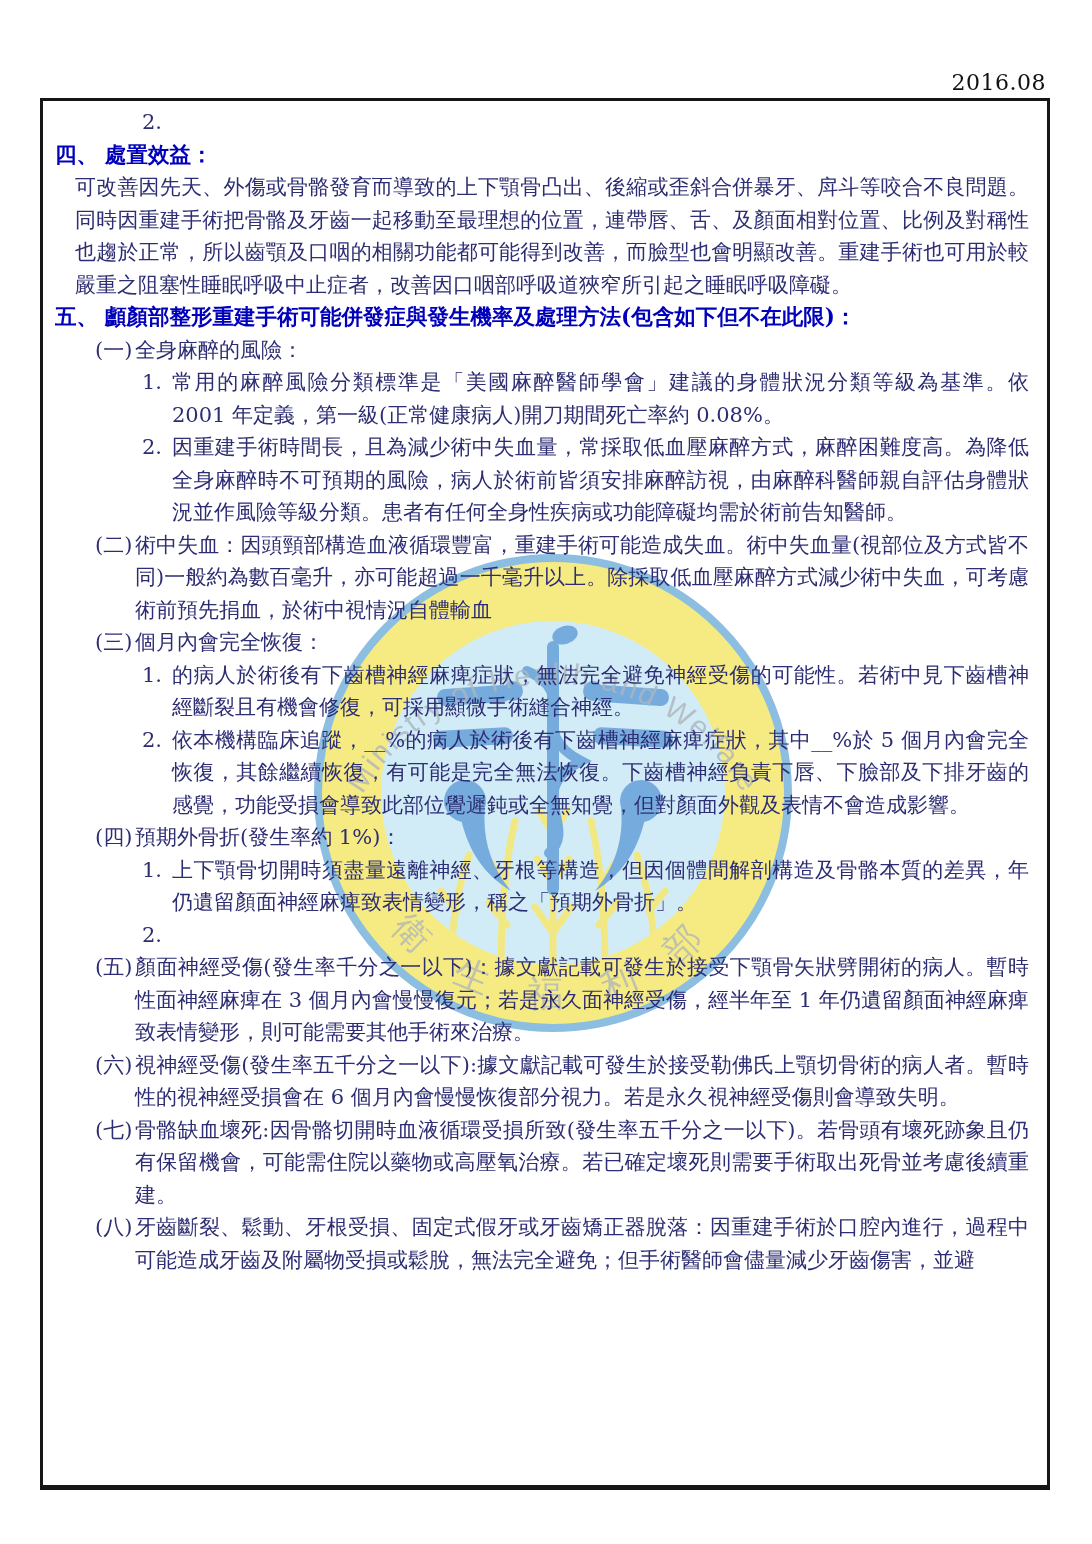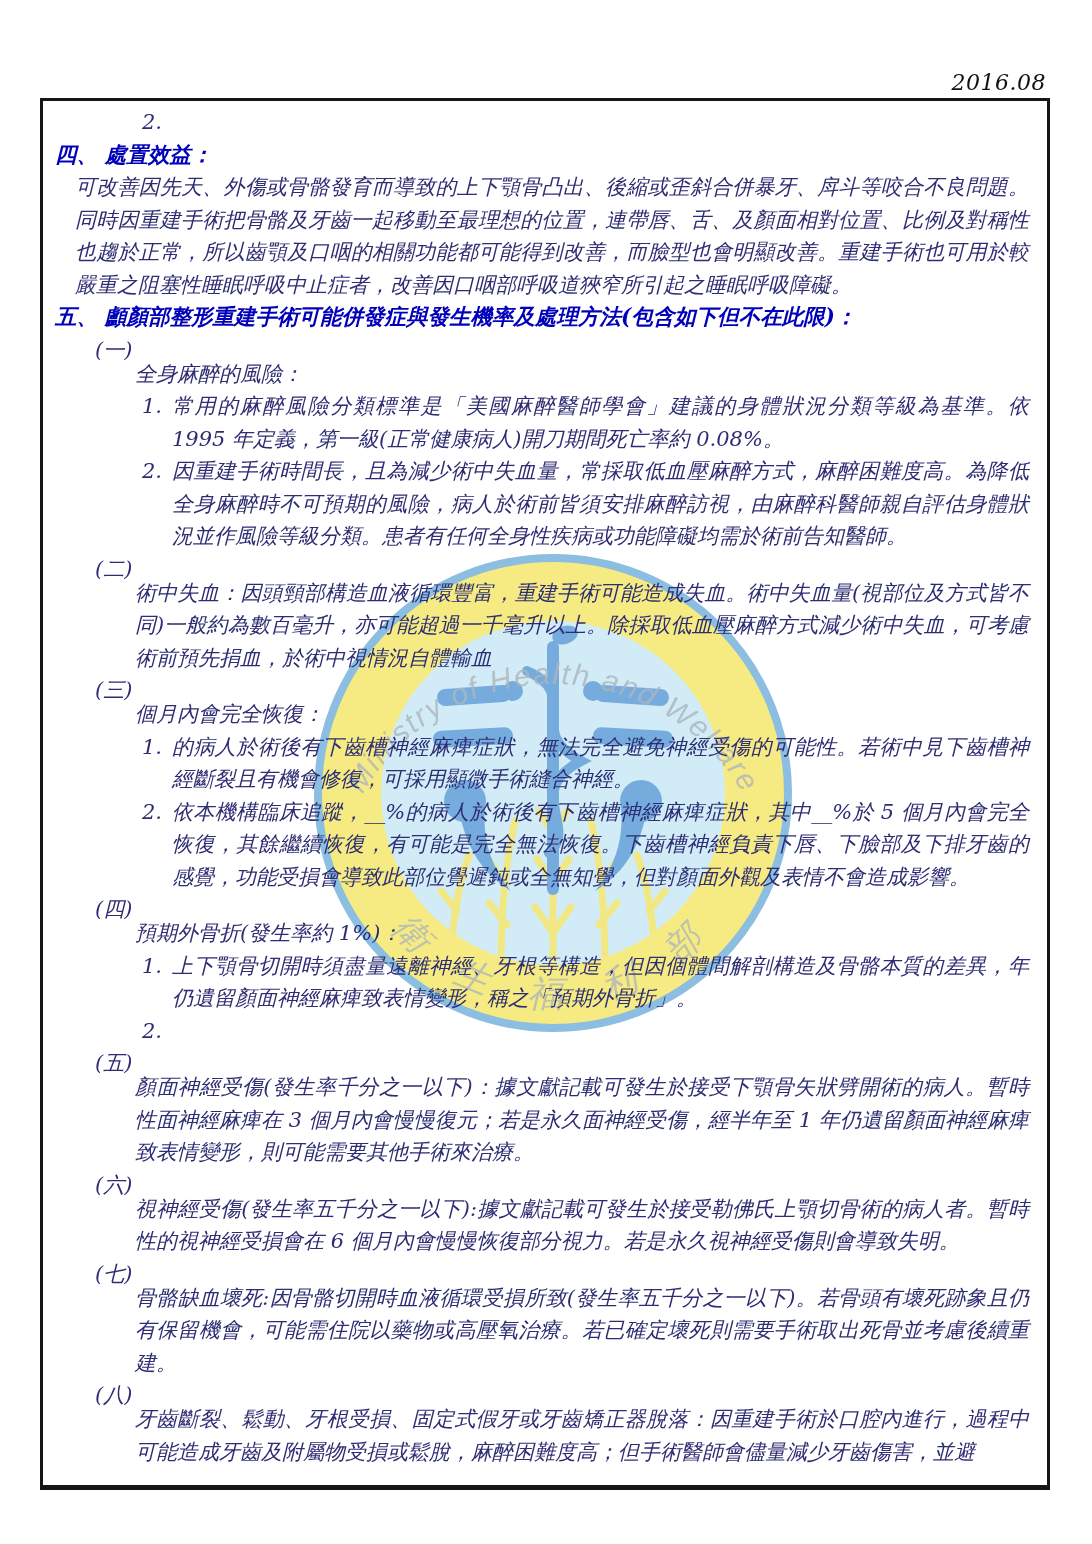--- a/index.html
+++ b/index.html
@@ -5,21 +5,20 @@
   html, body {
     margin: 0; padding: 0;
     width: 1092px; height: 1544px;
     background: #ffffff;
     overflow: hidden;
   }
   .page {
     position: relative;
     width: 1092px; height: 1544px;
     font-family: "DejaVu Serif", "Liberation Serif", serif;
-    font-style: italic;
   }
   .date {
     position: absolute;
     top: 70px; right: 46px;
     font-size: 22px;
     color: #111111;
     letter-spacing: 0.5px;
   }
   .frame {
     position: absolute;
@@ -60,21 +59,21 @@
     font-size: 21.5px;
     text-align: left;
   }
   .sec-label { flex: 0 0 50px; }
   .sec-title { flex: 1; }
   .para-body { margin-left: 20px; }
   .item-label {
     flex: 0 0 40px;
     margin-left: 40px;
   }
-  .item-txt { flex: 1; margin-top: 24px; }
+  .item-txt { flex: 1; }
 </style>
 </head>
 <body>
 
 <div class="page">
 
   <div class="date">2016.08</div>
 
   <div class="frame">
 
@@ -149,21 +148,21 @@
         <span class="sec-label">五、</span>
         <span class="sec-title">顱顏部整形重建手術可能併發症與發生機率及處理方法(包含如下但不在此限)：</span>
       </div>
 
       <div class="row">
         <span class="item-label">(一)</span>
         <div class="item-txt">全身麻醉的風險：</div>
       </div>
       <div class="row">
         <span class="num-col">1.</span>
-        <div class="num-txt">常用的麻醉風險分類標準是「美國麻醉醫師學會」建議的身體狀況分類等級為基準。依 1995 年定義，第一級(正常健康病人)開刀期間死亡率約 0.08%。</div>
+        <div class="num-txt">常用的麻醉風險分類標準是「美國麻醉醫師學會」建議的身體狀況分類等級為基準。依 2001 年定義，第一級(正常健康病人)開刀期間死亡率約 0.08%。</div>
       </div>
       <div class="row">
         <span class="num-col">2.</span>
         <div class="num-txt">因重建手術時間長，且為減少術中失血量，常採取低血壓麻醉方式，麻醉困難度高。為降低全身麻醉時不可預期的風險，病人於術前皆須安排麻醉訪視，由麻醉科醫師親自評估身體狀況並作風險等級分類。患者有任何全身性疾病或功能障礙均需於術前告知醫師。</div>
       </div>
 
       <div class="row">
         <span class="item-label">(二)</span>
         <div class="item-txt">術中失血：因頭頸部構造血液循環豐富，重建手術可能造成失血。術中失血量(視部位及方式皆不同)一般約為數百毫升，亦可能超過一千毫升以上。除採取低血壓麻醉方式減少術中失血，可考慮術前預先捐血，於術中視情況自體輸血</div>
       </div>
@@ -203,18 +202,18 @@
         <div class="item-txt">視神經受傷(發生率五千分之一以下):據文獻記載可發生於接受勒佛氏上顎切骨術的病人者。暫時性的視神經受損會在 6 個月內會慢慢恢復部分視力。若是永久視神經受傷則會導致失明。</div>
       </div>
 
       <div class="row">
         <span class="item-label">(七)</span>
         <div class="item-txt">骨骼缺血壞死:因骨骼切開時血液循環受損所致(發生率五千分之一以下)。若骨頭有壞死跡象且仍有保留機會，可能需住院以藥物或高壓氧治療。若已確定壞死則需要手術取出死骨並考慮後續重建。</div>
       </div>
 
       <div class="row">
         <span class="item-label">(八)</span>
-        <div class="item-txt">牙齒斷裂、鬆動、牙根受損、固定式假牙或牙齒矯正器脫落：因重建手術於口腔內進行，過程中可能造成牙齒及附屬物受損或鬆脫，麻醉困難度高；但手術醫師會儘量減少牙齒傷害，並避</div>
+        <div class="item-txt">牙齒斷裂、鬆動、牙根受損、固定式假牙或牙齒矯正器脫落：因重建手術於口腔內進行，過程中可能造成牙齒及附屬物受損或鬆脫，無法完全避免；但手術醫師會儘量減少牙齒傷害，並避</div>
       </div>
 
     </div>
   </div>
 </div>
 
 </body></html>

